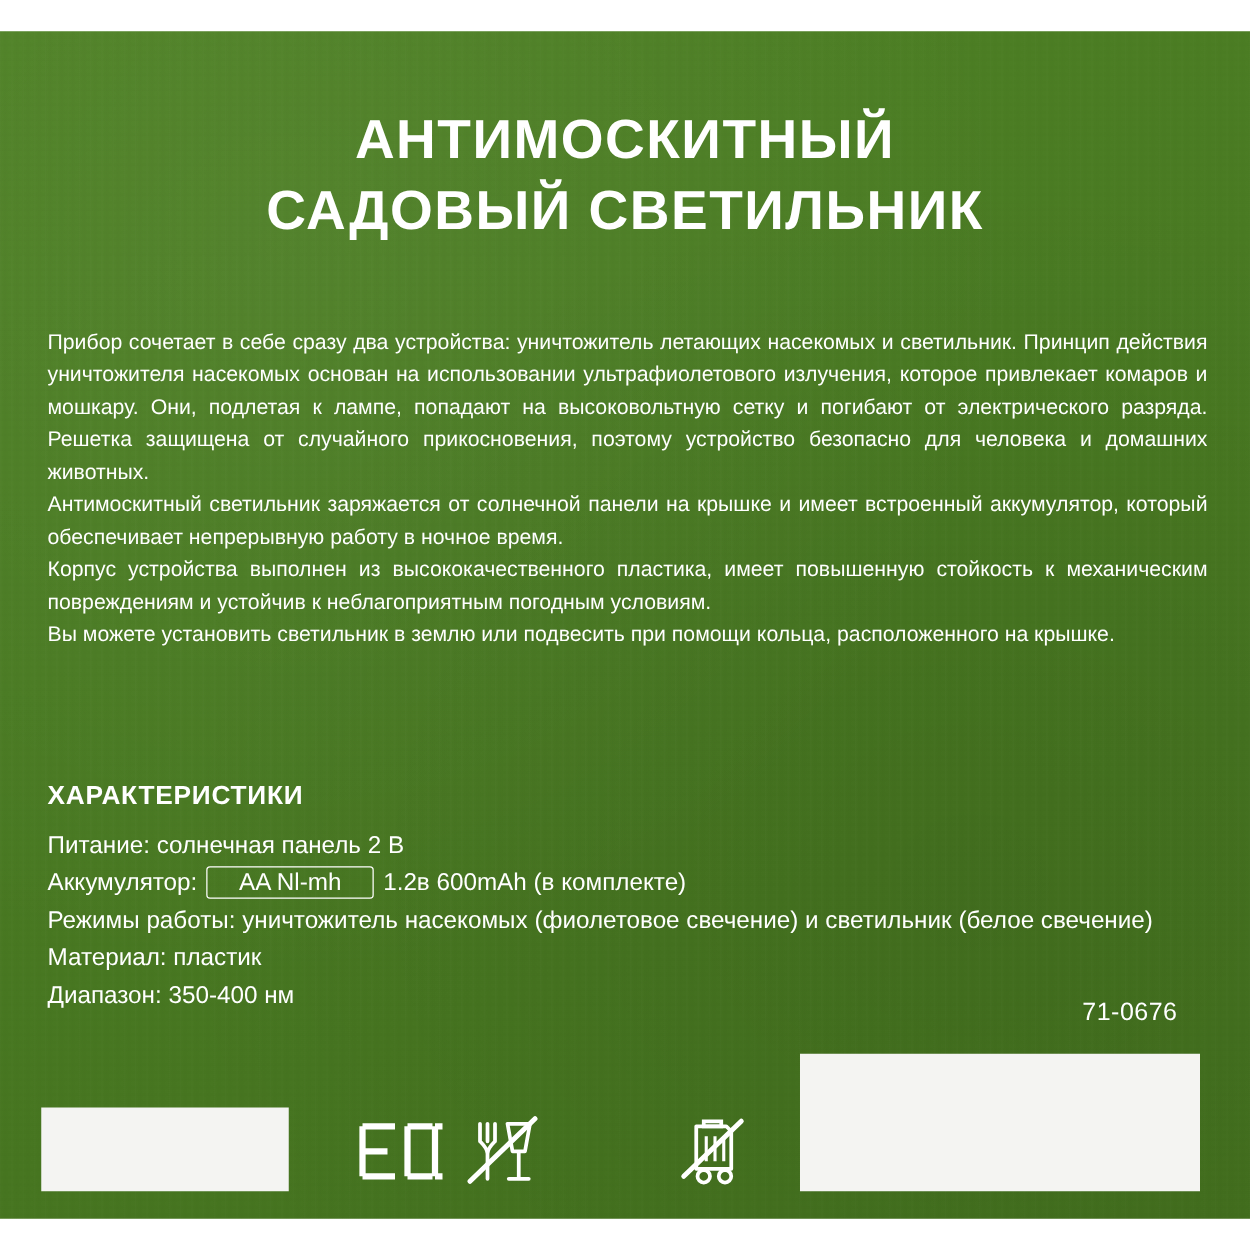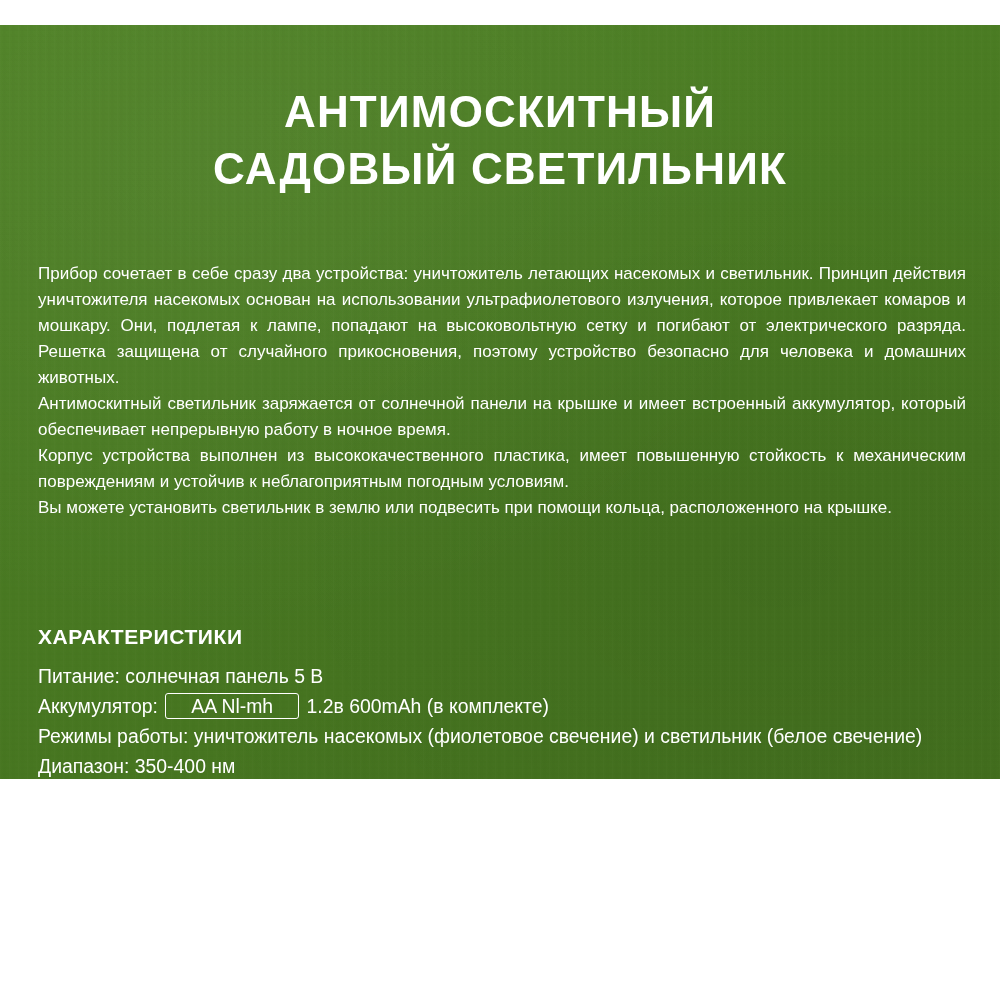--- a/index.html
+++ b/index.html
@@ -12,21 +12,21 @@
     height: 1000px;
     font-family: "Liberation Sans", sans-serif;
     overflow: hidden;
   }
 
   .package {
     position: absolute;
     left: 0;
     top: 25px;
     width: 1000px;
-    height: 754px;
+    height: 950px;
     background:
       radial-gradient(ellipse at 22% 18%, rgba(255,255,255,0.045), rgba(0,0,0,0) 55%),
       radial-gradient(ellipse at 78% 72%, rgba(0,0,0,0.07), rgba(0,0,0,0) 60%),
       linear-gradient(160deg, #4f8226 0%, #4a7b23 40%, #44711f 100%);
     box-sizing: border-box;
     overflow: hidden;
   }
 
   
   .texture {
@@ -168,27 +168,28 @@
   <div class="body-text">
     <p>Прибор сочетает в себе сразу два устройства: уничтожитель летающих насекомых и светильник. Принцип действия уничтожителя насекомых основан на использовании ультрафиолетового излучения, которое привлекает комаров и мошкару. Они, подлетая к лампе, попадают на высоковольтную сетку и погибают от электрического разряда. Решетка защищена от случайного прикосновения, поэтому устройство безопасно для человека и домашних животных.</p>
     <p>Антимоскитный светильник заряжается от солнечной панели на крышке и имеет встроенный аккумулятор, который обеспечивает непрерывную работу в ночное время.</p>
     <p>Корпус устройства выполнен из высококачественного пластика, имеет повышенную стойкость к механическим повреждениям и устойчив к неблагоприятным погодным условиям.</p>
     <p>Вы можете установить светильник в землю или подвесить при помощи кольца, расположенного на крышке.</p>
   </div>
 
   <div class="specs-heading">Характеристики</div>
 
   <div class="specs">
-    <div>Питание: солнечная панель 5 В</div>
+    <div>Питание: солнечная панель 2 В</div>
     <div>
       <span>Аккумулятор:</span>
       <span class="battery-box">AA Nl-mh</span>
       <span>1.2в 600mAh (в комплекте)</span>
     </div>
     <div>Режимы работы: уничтожитель насекомых (фиолетовое свечение) и светильник (белое свечение)</div>
+    <div>Материал: пластик</div>
     <div>Диапазон: 350-400 нм</div>
   </div>
 
   <div class="article-code">71-0676</div>
 
   <div class="white-block wb-left"></div>
   <div class="white-block wb-right"></div>
 
   <div class="icons">
 

